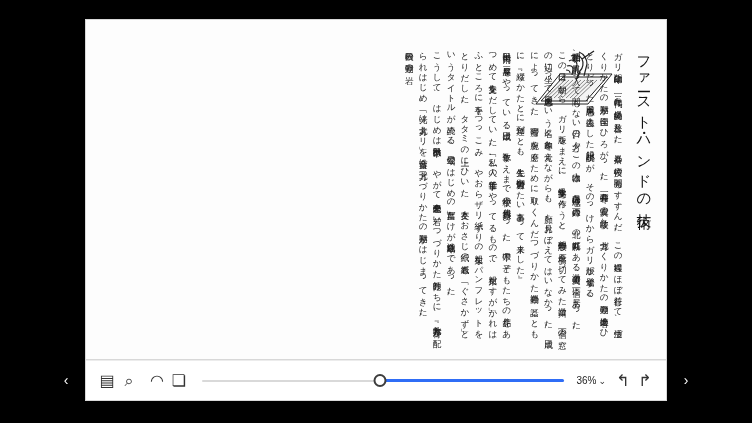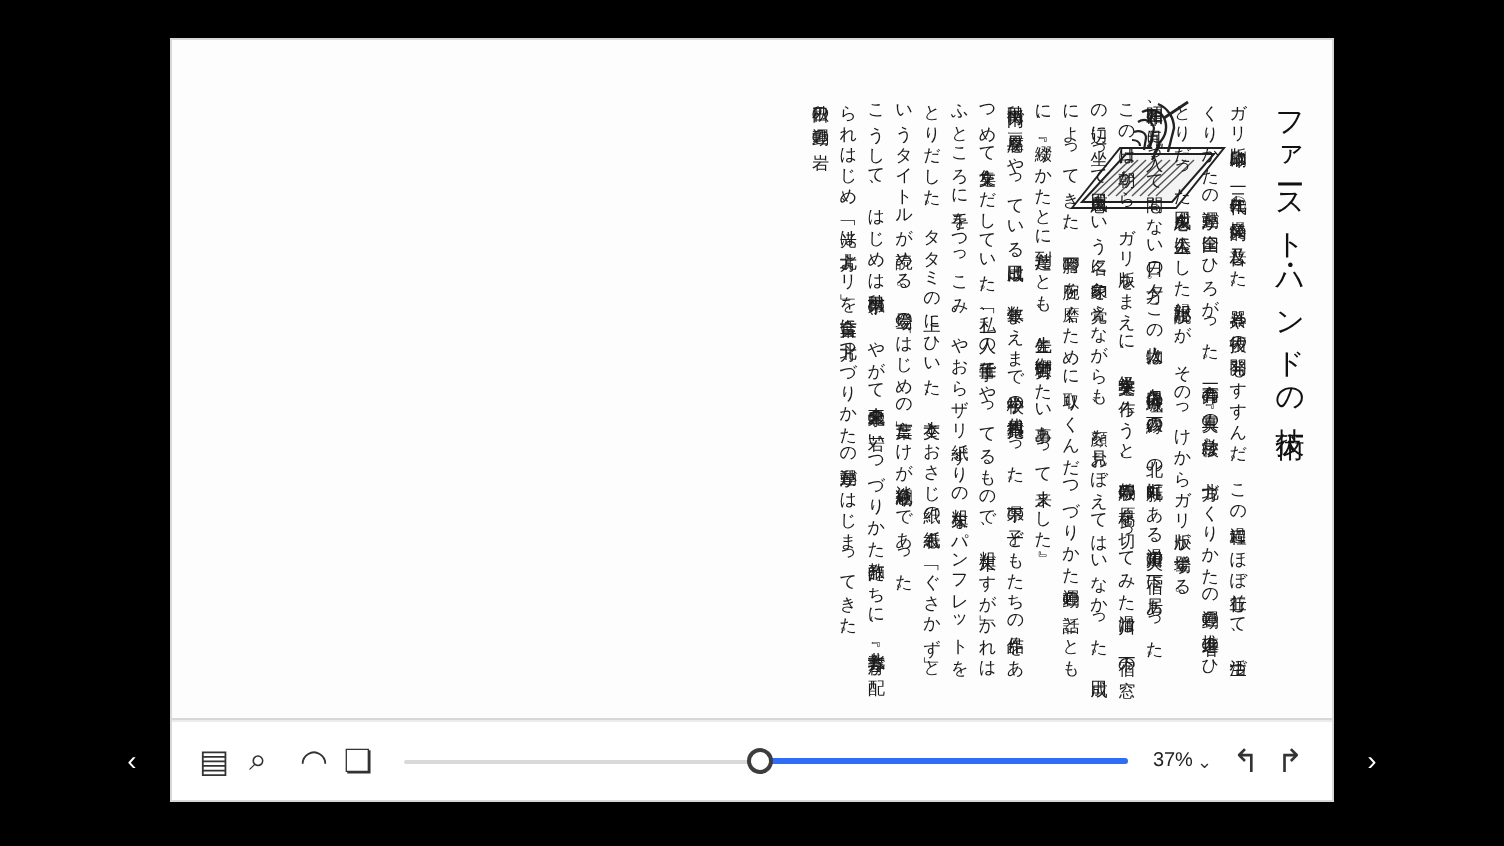--- a/index.html
+++ b/index.html
@@ -213,21 +213,21 @@
     <div class="tb-gap"></div>
     <div class="tb-btn">◠</div>
     <div class="tb-btn">❏</div>
 
     <div class="scrub">
       <div class="track-left"></div>
       <div class="track-fill" id="scrub-fill" style="left: 49%; right: 0px;"></div>
       <div class="knob" id="scrub-knob" style="left: 49%;"></div>
     </div>
 
-    <div class="zoom-label">37%</div>
+    <div class="zoom-label">36%</div>
     <div class="chev">⌄</div>
     <div class="tb-btn">↰</div>
     <div class="tb-btn">↱</div>
   </div>
 
   <div class="nav-arrow nav-left">‹</div>
   <div class="nav-arrow nav-right">›</div>
 </div>
 
 </body></html>

